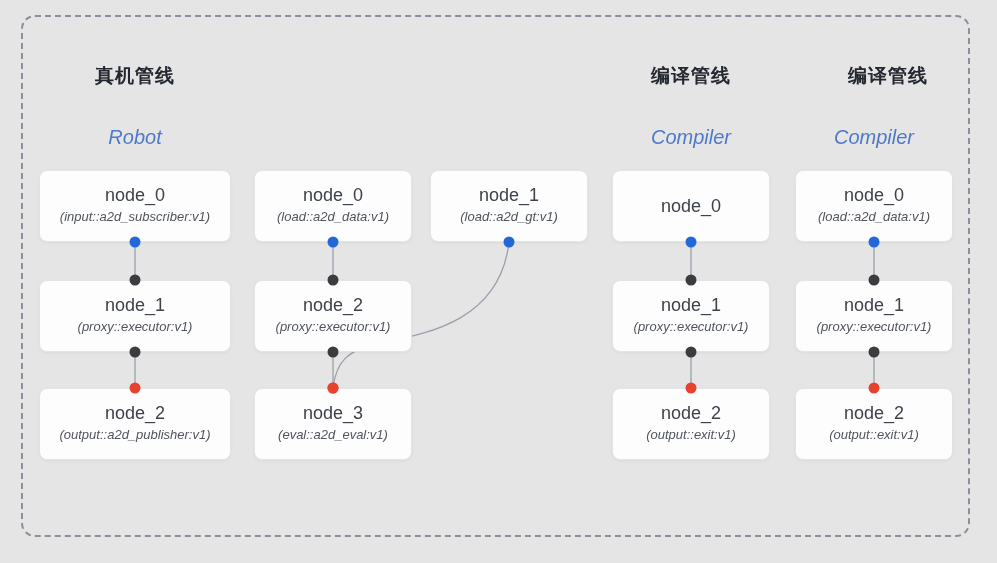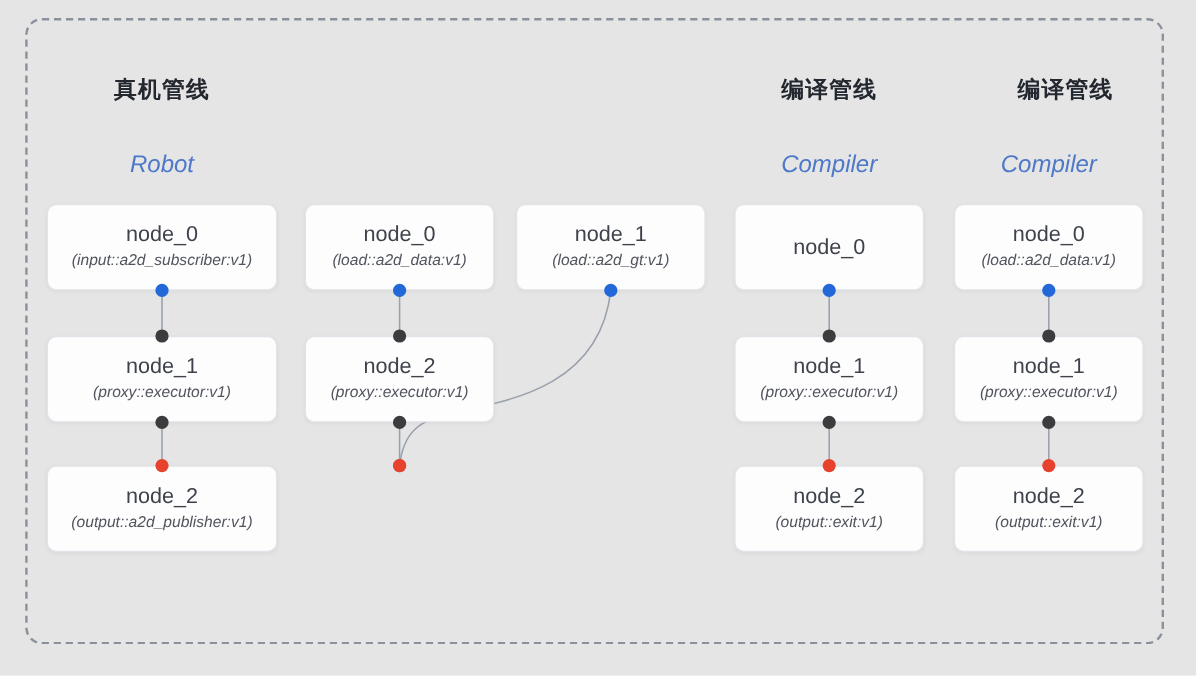--- a/index.html
+++ b/index.html
@@ -109,20 +109,24 @@
         <div class="node-param">(load::a2d_data:v1)</div>
       </div>
       <div class="node-box" style="left: 430px; top: 170px; width: 158px; height: 72px;">
         <div class="node-label">node_1</div>
         <div class="node-param">(load::a2d_gt:v1)</div>
       </div>
       <div class="node-box" style="left: 254px; top: 280px; width: 158px; height: 72px;">
         <div class="node-label">node_2</div>
         <div class="node-param">(proxy::executor:v1)</div>
       </div>
+      <div class="node-box" style="left: 254px; top: 388px; width: 158px; height: 72px;">
+        <div class="node-label">node_3</div>
+        <div class="node-param">(eval::a2d_eval:v1)</div>
+      </div>
       <div class="title-zh" style="left: 571px; top: 64px; width: 240px;">编译管线</div>
       <div class="title-en" style="left: 571px; top: 124px; width: 240px;">Compiler</div>
       <div class="node-box" style="left: 612px; top: 170px; width: 158px; height: 72px;">
         <div class="node-label">node_0</div>
       </div>
       <div class="node-box" style="left: 612px; top: 280px; width: 158px; height: 72px;">
         <div class="node-label">node_1</div>
         <div class="node-param">(proxy::executor:v1)</div>
       </div>
       <div class="node-box" style="left: 612px; top: 388px; width: 158px; height: 72px;">

